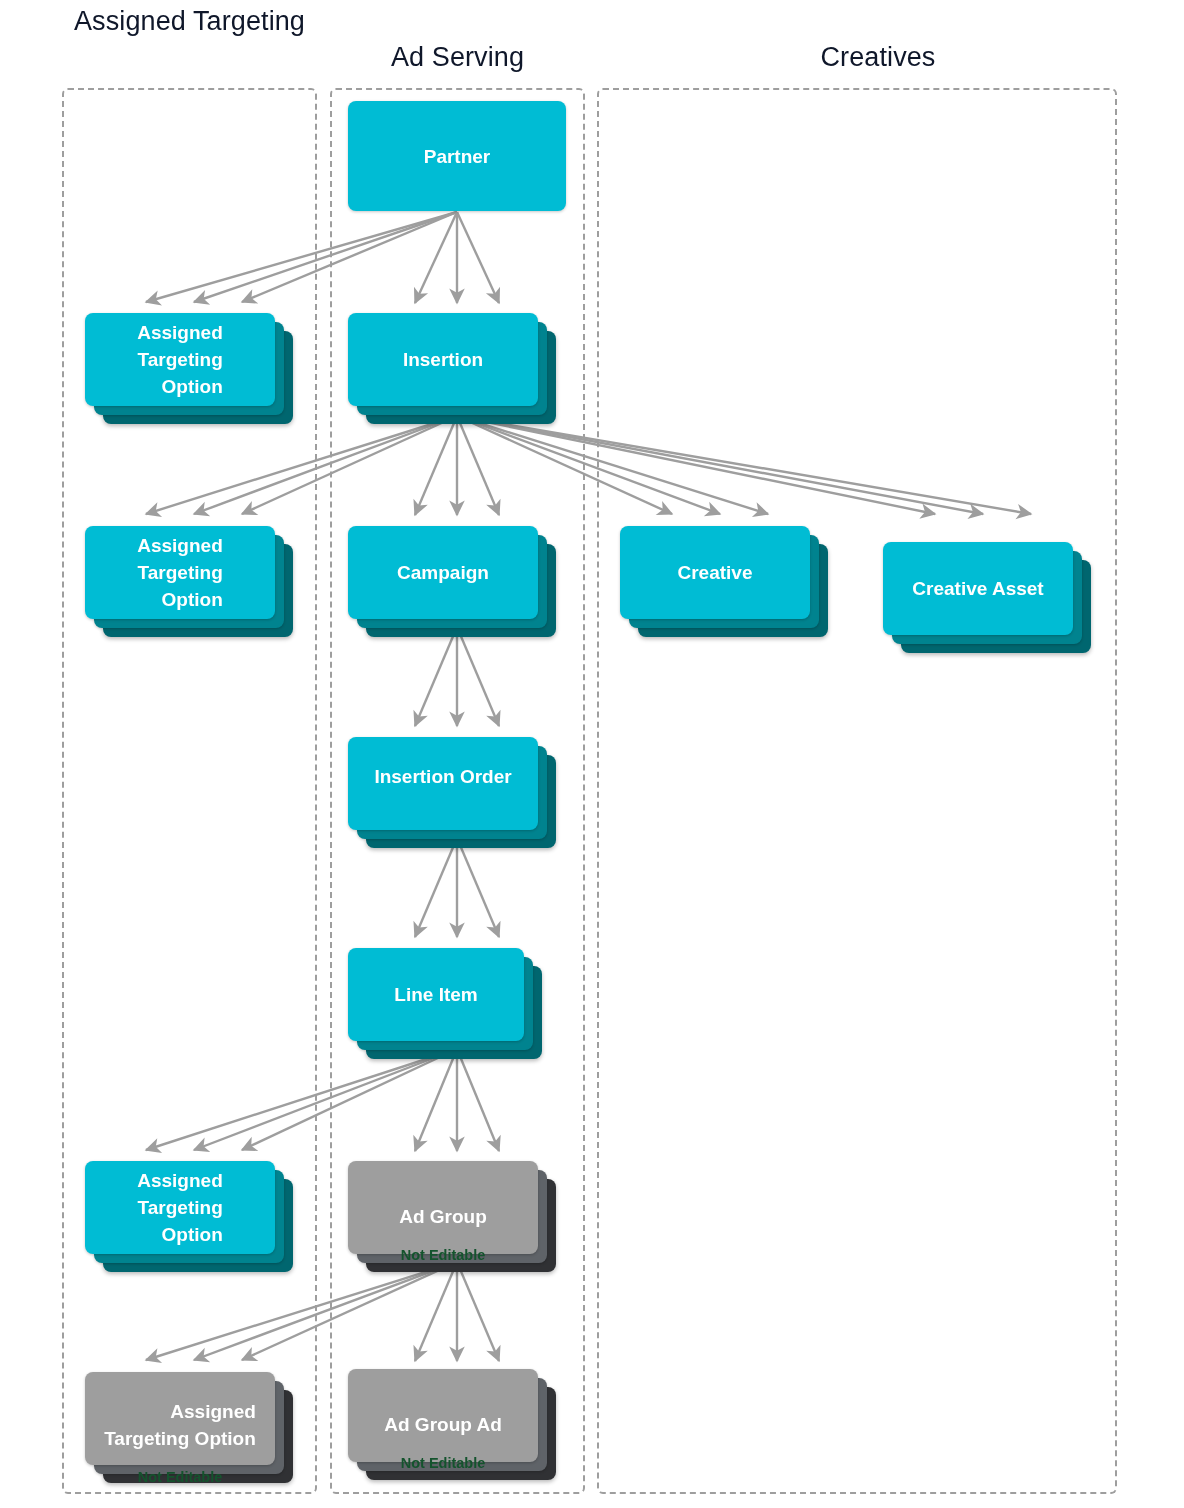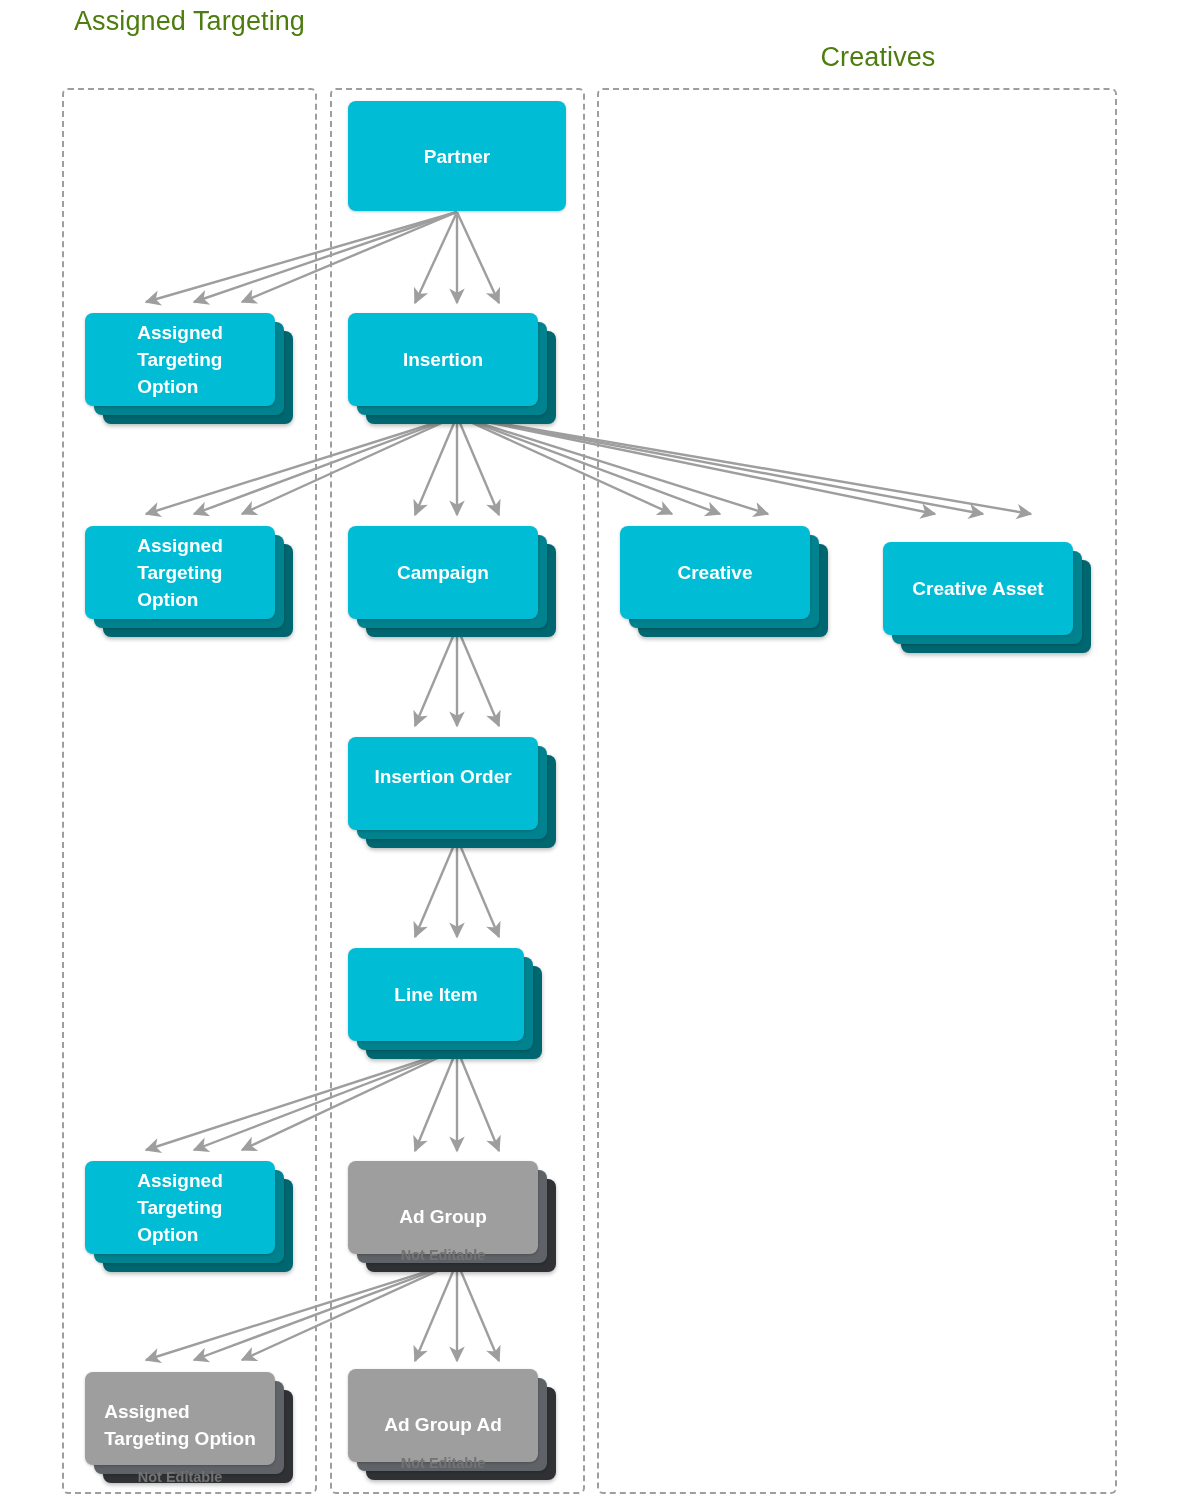--- a/index.html
+++ b/index.html
@@ -16,21 +16,21 @@
     width: 1184px;
     height: 1508px;
     overflow: hidden;
     background: #ffffff;
   }
 
   
   .group-title {
     position: absolute;
     text-align: center;
-    color: #4d7c0f;
+    color: #0f172a;
     font-family: "Liberation Sans", sans-serif;
     font-size: 27px;
     font-weight: 400;
     line-height: 34px;
     letter-spacing: 0.1px;
   }
 
   
   .group-box {
     position: absolute;
@@ -74,50 +74,51 @@
   .node.grey .lay1 { background: #5f6368; box-shadow: 0 1px 3px rgba(0,0,0,0.22); }
   .node.grey .lay2 { background: #303134; box-shadow: 0 2px 4px rgba(0,0,0,0.28); }
 
   .node .content {
     position: absolute;
     left: 0; right: 0; top: 0; bottom: 0;
     display: flex;
     flex-direction: column;
     align-items: center;
     justify-content: center;
-    text-align: left;
+    text-align: right;
     padding: 0 6px;
     box-sizing: border-box;
   }
   .node .label {
     color: #ffffff;
     font-family: "Liberation Sans", sans-serif;
     font-weight: bold;
     font-size: 19px;
     line-height: 27px;
     white-space: pre-line;
   }
   .node .sublabel {
-    color: #737373;
+    color: #14532d;
     font-family: "Liberation Sans", sans-serif;
     font-weight: bold;
     font-size: 14.5px;
     line-height: 18px;
     margin-top: 16px;
   }
   .node.align-up .content { justify-content: flex-start; padding-top: 42px; }
   .node.align-mid-up .content { justify-content: flex-start; padding-top: 26px; }
 </style>
 </head>
 <body>
 
 <div id="canvas">
 
   <div class="group-title" style="left:62px; top:4px; width:255px;">Assigned
 Targeting</div>
+  <div class="group-title" style="left:330px; top:40px; width:255px;">Ad Serving</div>
   <div class="group-title" style="left:618px; top:40px; width:520px;">Creatives</div>
 
   <div class="group-box" style="left:62px; top:88px; width:255px; height:1406px;"></div>
   <div class="group-box" style="left:330px; top:88px; width:255px; height:1406px;"></div>
   <div class="group-box" style="left:597px; top:88px; width:520px; height:1406px;"></div>
 
   <svg id="edges" viewBox="0 0 1184 1508" xmlns="http://www.w3.org/2000/svg">
     <defs>
       <marker id="ah" viewBox="0 0 12 12" refX="10.5" refY="6" markerWidth="7.2" markerHeight="7.2" orient="auto-start-reverse" markerUnits="strokeWidth">
         <path d="M0.5 0.6 L11.5 6 L0.5 11.4 L3.4 6 Z" fill="#9e9e9e"></path>

